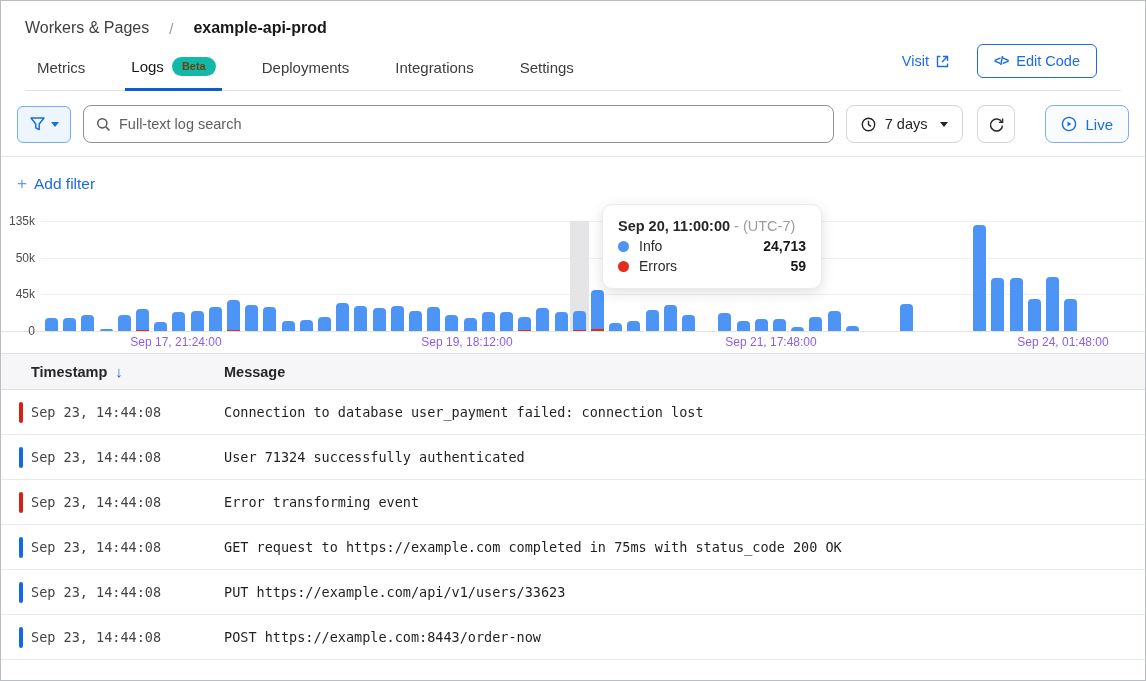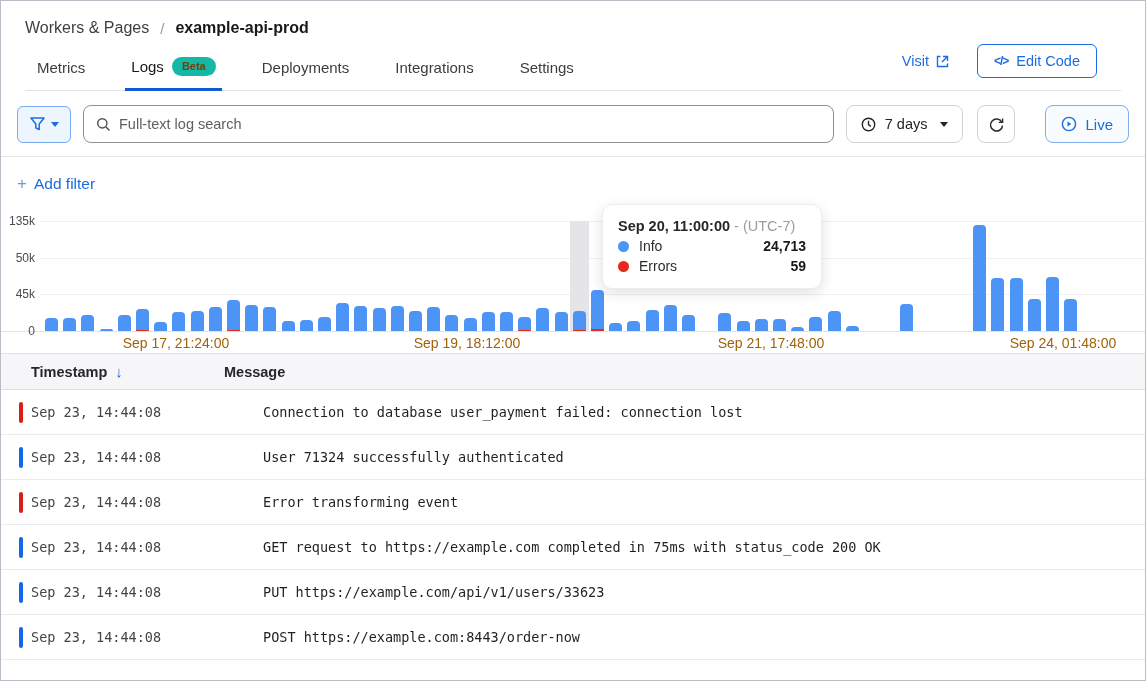--- a/index.html
+++ b/index.html
@@ -7,21 +7,21 @@
   body {
     font-family:"Liberation Sans", sans-serif;
     background:#ffffff;
     border:1px solid #b9bec6;
     color:#1d1d1d;
     overflow:hidden;
     position:relative;
   }
   
   .header { padding:18px 24px 0 24px; background:#fff; }
-  .breadcrumb { font-size:16px; color:#3f3f42; display:flex; align-items:center; gap:11px; }
+  .breadcrumb { font-size:16px; color:#3f3f42; display:flex; align-items:center; gap:20px; }
   .breadcrumb .crumb-section { color:#3f3f42; }
   .breadcrumb .crumb-sep { color:#9a9a9e; font-size:15px; }
   .breadcrumb .crumb-page { font-weight:700; color:#17181a; }
   .tabs-row { display:flex; align-items:flex-end; margin-top:20px; padding:0 0 0 12px; position:relative; border-bottom:1px solid #e2e2e4; }
   .tab { font-size:15px; color:#3c3d40; padding:0 0 14px 0; margin-right:46px; cursor:pointer; display:flex; align-items:center; gap:8px; position:relative; }
   .tab.active { color:#17181a; }
   .tab.active::after { content:""; position:absolute; left:-6px; right:-6px; bottom:-1px; height:3px; background:#0b5cd5; }
   .beta-badge { background:#14b8a6; color:#6b430f; font-size:11px; font-weight:600; padding:3px 10px; border-radius:10px; line-height:1.2; }
   .header-actions { position:absolute; right:24px; bottom:12px; display:flex; align-items:center; gap:28px; }
   .visit-link { color:#1b6ce0; font-size:14.5px; display:flex; align-items:center; gap:7px; cursor:pointer; }
@@ -40,21 +40,21 @@
   
   .add-filter-row { padding:17px 16px 0 16px; height:56px; }
   .add-filter { color:#1b6ce0; font-size:15.5px; cursor:pointer; display:inline-flex; gap:7px; align-items:center; }
   .add-filter .plus { color:#6d97dd; font-size:17px; }
   
   .chart { position:relative; height:140px; }
   .plot { position:absolute; left:0; right:0; top:8px; height:110px; }
   .gridline { position:absolute; left:40px; right:0; height:1px; background:#f0f0f2; }
   .baseline { position:absolute; left:0; right:0; top:118px; height:1px; background:#e4e4e6; }
   .y-tick { position:absolute; width:34px; text-align:right; font-size:12px; color:#4b4c4f; transform:translateY(-50%); }
-  .x-tick { position:absolute; top:122px; transform:translateX(-50%); font-size:14px; color:#a16207; white-space:nowrap; }
+  .x-tick { position:absolute; top:122px; transform:translateX(-50%); font-size:12px; color:#8b5cf6; white-space:nowrap; }
   .bar { position:absolute; bottom:0; width:13px; background:#4d94f7; border-radius:4px 4px 0 0; }
   .bar-err { position:absolute; bottom:0; width:13px; background:#e32b1e; }
   .hover-band { position:absolute; top:0; bottom:0; width:19px; background:#e5e5e7; }
   
   .tooltip { position:absolute; left:601px; top:203px; width:220px; background:#fff; border:1px solid #ececee; border-radius:10px; box-shadow:0 4px 14px rgba(0,0,0,0.12); padding:13px 15px 14px 15px; z-index:20; }
   .tooltip-title { font-size:14.5px; }
   .tooltip-title .tt-time { font-weight:700; color:#26272a; }
   .tooltip-title .tt-zone { color:#9b9c9f; font-weight:400; }
   .tooltip-row { display:flex; align-items:center; margin-top:4px; font-size:14px; color:#2b2c2e; }
   .tooltip-row:first-of-type { margin-top:16px; }
@@ -62,21 +62,21 @@
   .tt-value { margin-left:auto; font-weight:700; color:#17181a; }
   
   .log-table { border-top:1px solid #e0e0e2; }
   .table-head { display:flex; background:#f6f6f8; border-bottom:1px solid #e0e0e2; height:36px; align-items:center; font-size:14.5px; font-weight:700; color:#26272a; }
   .col-ts { width:223px; padding-left:30px; display:flex; align-items:center; gap:8px; }
   .sort-arrow { color:#1b6ce0; font-weight:400; font-size:15px; cursor:pointer; }
   .log-row { display:flex; align-items:center; height:45px; border-bottom:1px solid #ebebed; position:relative; font-family:"DejaVu Sans Mono","Liberation Mono",monospace; }
   .sev-bar { position:absolute; left:18px; top:12px; width:4px; height:21px; border-radius:2px; }
   .sev-error .sev-bar { background:#d62015; }
   .sev-info .sev-bar { background:#1467e6; }
-  .cell-ts { width:262px; padding-left:30px; font-size:13.5px; color:#434447; }
+  .cell-ts { width:223px; padding-left:30px; font-size:13.5px; color:#434447; }
   .cell-msg { font-size:13.5px; color:#1f2022; }
   svg { display:block; }
 </style>
 </head>
 <body>
 
 <div class="header">
   <div class="breadcrumb">
     <span class="crumb-section">Workers &amp; Pages</span>
     <span class="crumb-sep">/</span>

